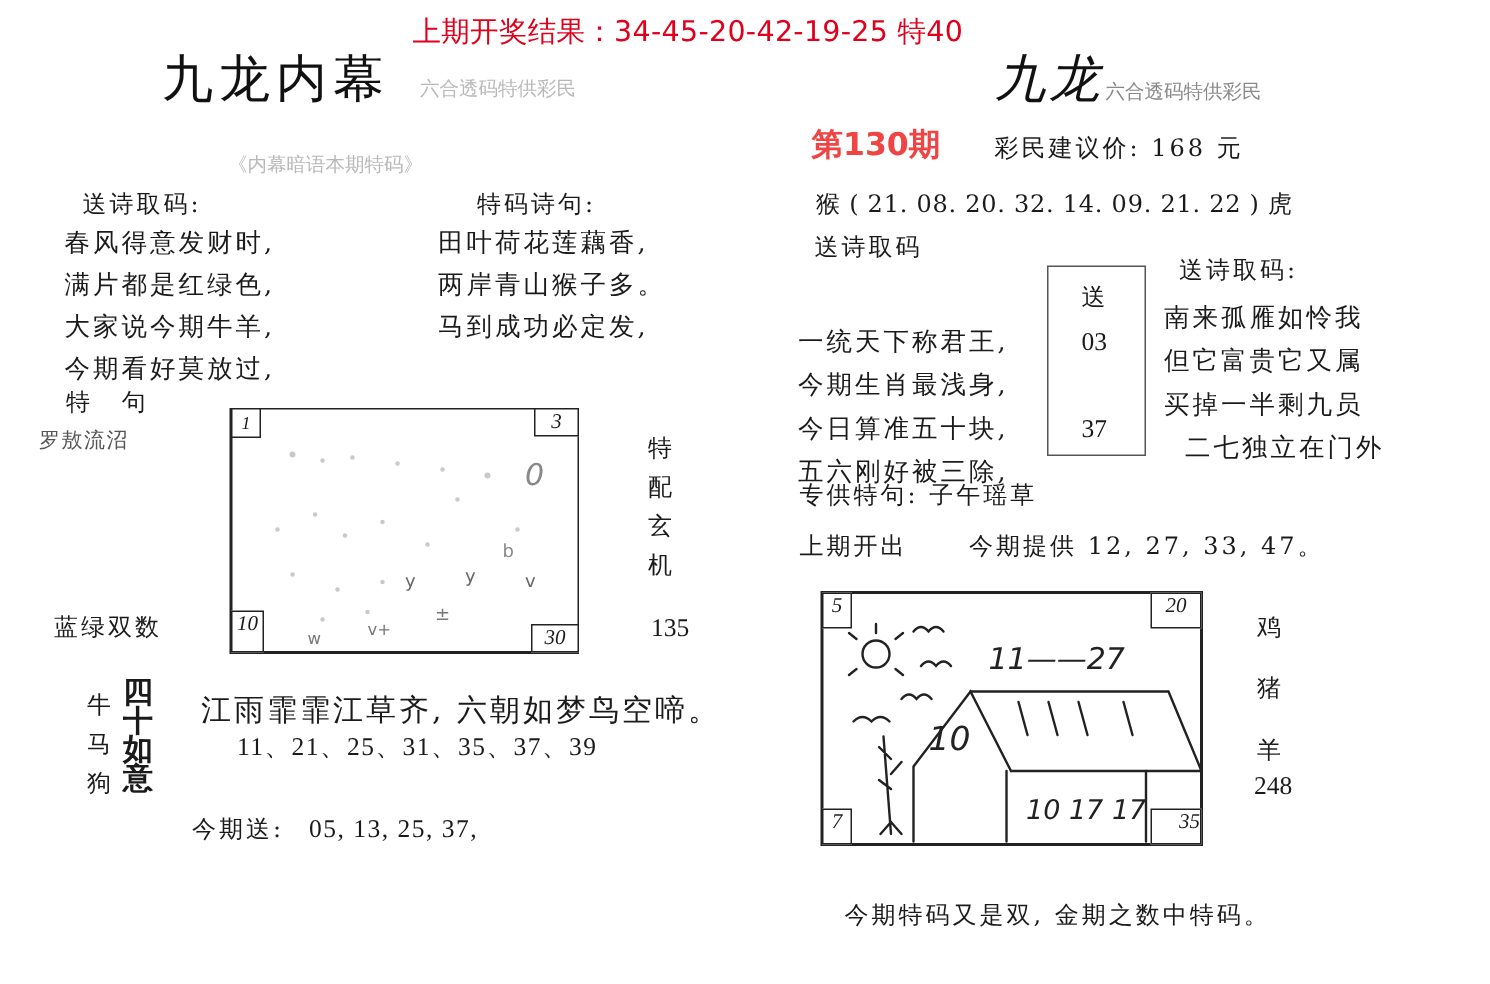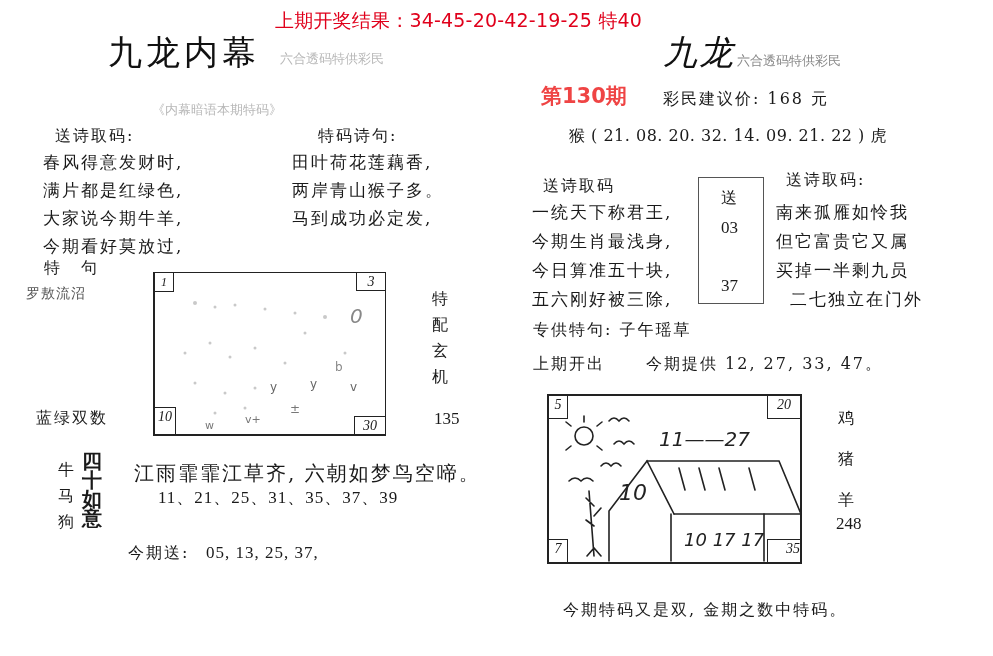--- a/index.html
+++ b/index.html
@@ -111,24 +111,24 @@
   <div class="abs label" style="left:128px; top:543px;">今期送:</div>
   <div class="abs num" style="left:206px; top:543px; letter-spacing:1px;">05, 13, 25, 37,</div>
 </div>
 
 <div>
   <div class="abs big-title" style="left:663px; top:30px; font-style:italic; letter-spacing:2px;">九龙</div>
   <div class="abs faint" style="left:737px; top:52px; color:#888;">六合透码特供彩民</div>
 
   <div class="abs period" style="left:541px; top:82px;">第130期</div>
   <div class="abs label" style="left:663px; top:89px;">彩民建议价: 168 元</div>
-  <div class="abs label" style="left:544px; top:126px; letter-spacing:0.5px;margin-left:25px;">猴 ( 21. 08.  20.  32.  14.  09.  21.  22  ) 虎</div>
+  <div class="abs label" style="left:544px; top:126px; letter-spacing:0.5px;">猴 ( 21. 08.  20.  32.  14.  09.  21.  22  ) 虎</div>
 
-  <div class="abs label" style="left:543px; top:176px;">送诗取码</div>
-  <div class="abs poem stack" style="left:532px; top:198px; line-height:29px;">
+  <div class="abs label" style="left:543px; top:155px;">送诗取码</div>
+  <div class="abs poem stack" style="left:532px; top:214px; line-height:29px;">
     <span>一统天下称君王,</span>
     <span>今期生肖最浅身,</span>
     <span>今日算准五十块,</span>
     <span>五六刚好被三除,</span>
   </div>
 
   <div class="vbox" style="left:698px; top:177px; width:66px; height:127px;">
     <div class="abs label" style="left:22px; top:10px;">送</div>
     <div class="abs num" style="left:22px; top:40px;">03</div>
     <div class="abs num" style="left:22px; top:98px;">37</div>

